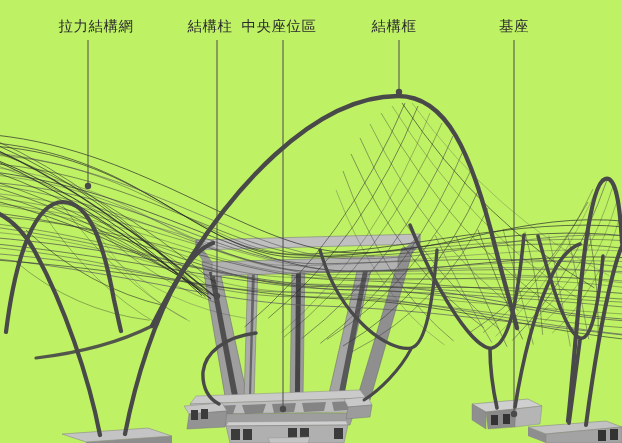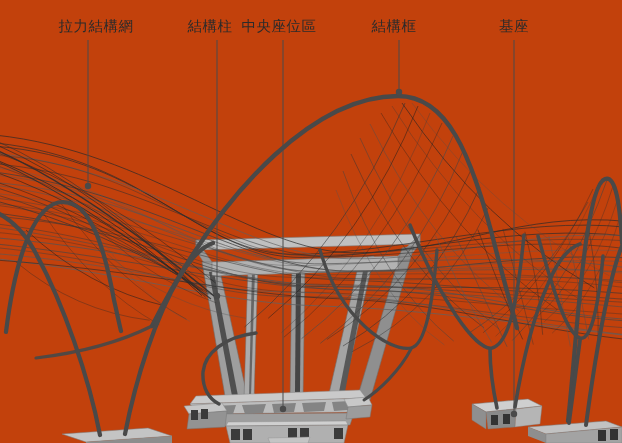--- a/index.html
+++ b/index.html
@@ -1,17 +1,17 @@
 <!DOCTYPE html>
 <html><head>
 <meta charset="utf-8">
 <style>
   html,body{margin:0;padding:0;background:#ffffff;}
   .stage{
-    position:relative;width:622px;height:443px;overflow:hidden;background:#c2410c;
+    position:relative;width:622px;height:443px;overflow:hidden;background:#bef264;
     font-family:"DejaVu Sans",sans-serif;
   }
   .stage svg{position:absolute;left:0;top:0;}
   #callouts text{
     font-family:"DejaVu Sans",sans-serif;
     font-size:14.5px;
     fill:#2b2b2b;
     letter-spacing:0.5px;
   }
   #callouts line{stroke:#4a4a4a;stroke-width:1;}

